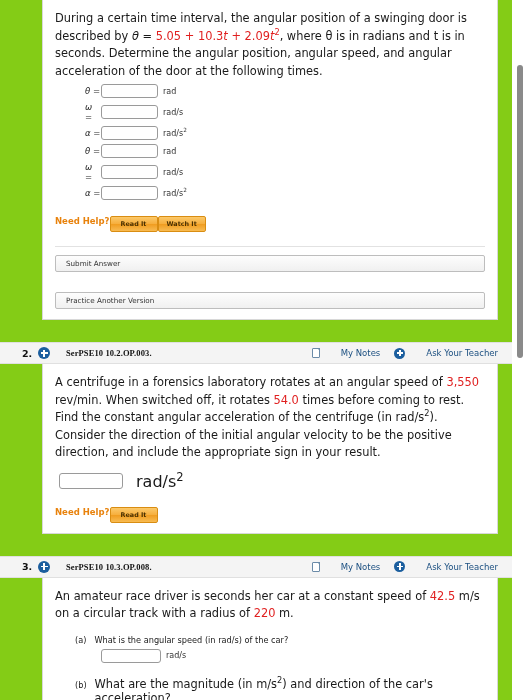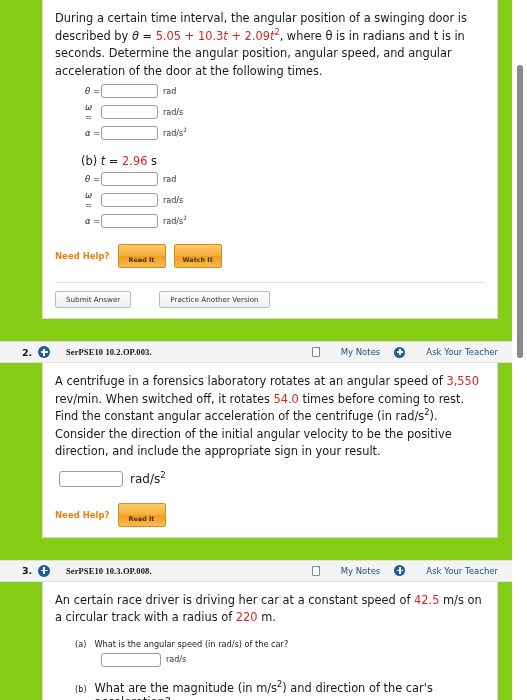--- a/index.html
+++ b/index.html
@@ -169,53 +169,54 @@
     padding: 0 3px;
     outline: none;
   }
   input.txt.wide { width: 60px; }
 
   .ansrow-lg {
     display: flex; align-items: center;
     margin-top: 10px; margin-left: 4px;
   }
   .ansrow-lg input.txt { width: 64px; height: 16px; }
-  .ansrow-lg .unit { margin-left: 7px; font-size: 12px; color: #1a1a1a; }
+  .ansrow-lg .unit { margin-left: 13px; font-size: 16px; color: #1a1a1a; }
 
   
   .needhelp {
-    display: flex; align-items: center;
+    display: flex; 
     margin-top: 16px;
-    gap: 8px;
+    gap: 0;
   }
   .nh-label {
     color: #e8820c;
     font-weight: bold;
     font-size: 8.5px;
   }
   .btn-orange {
     display: inline-block;
     min-width: 48px;
     text-align: center;
     font-size: 6.4px;
     font-weight: bold;
     color: #4a3000;
-    padding: 11px 8px 3px 8px;
+    padding: 3px 8px 3px 8px;
     border: 1px solid #d98d12;
     border-radius: 2px;
     background: linear-gradient(to bottom, #fcc96a 0%, #f6ae3c 50%, #f09c1f 51%, #f8bb52 100%);
     cursor: pointer;
   }
 
   .sep-row {
     margin-top: 14px;
     border-top: 1px solid #e2e2e2;
     padding-top: 8px;
     display: flex;
-    gap: 28px;
+    gap: 20px;
+    flex-direction: column;
   }
   .btn-gray {
     font-size: 7.2px;
     color: #333;
     padding: 3px 10px;
     border: 1px solid #bdbdbd;
     border-radius: 2px;
     background: linear-gradient(to bottom, #fdfdfd 0%, #f0f0f0 100%);
     cursor: pointer;
     white-space: nowrap;
@@ -259,23 +260,20 @@
         <span class="sym">ω =</span>
         <input class="txt" type="text" value="" style="">
         <span class="unit">rad/s</span>
       </div>
       <div class="ansrow">
         <span class="sym">α =</span>
         <input class="txt" type="text" value="" style="">
         <span class="unit"><span>rad/s</span><sup>2</sup></span>
       </div>
 
-      <div class="part-big">
-        <span>(b) </span><span class="it">t</span><span> = </span><span class="red">2.96</span><span> s</span>
-      </div>
 
       <div class="ansrow">
         <span class="sym">θ =</span>
         <input class="txt" type="text" value="" style="">
         <span class="unit">rad</span>
       </div>
       <div class="ansrow">
         <span class="sym">ω =</span>
         <input class="txt" type="text" value="" style="">
         <span class="unit">rad/s</span>
@@ -345,21 +343,21 @@
         </span>
         <span class="hlink">
           <span class="ask-icon"></span>
           <span>Ask Your Teacher</span>
         </span>
       </span>
     </div>
 
     <div class="qcard">
       <div class="qtext lead">
-        <span>An certain race driver is driving her car at a constant speed of </span><span class="red">42.5</span><span> m/s on a circular track with a radius of </span><span class="red">220</span><span> m.</span>
+        <span>An amateur race driver is seconds her car at a constant speed of </span><span class="red">42.5</span><span> m/s on a circular track with a radius of </span><span class="red">220</span><span> m.</span>
       </div>
 
       <div class="part-small">
         <span>(a)</span>
         <span>What is the angular speed (in rad/s) of the car?</span>
       </div>
       <div class="ansrow">
         <span class="sym"></span>
         <input class="txt wide" type="text" value="" style="">
         <span class="unit">rad/s</span>

